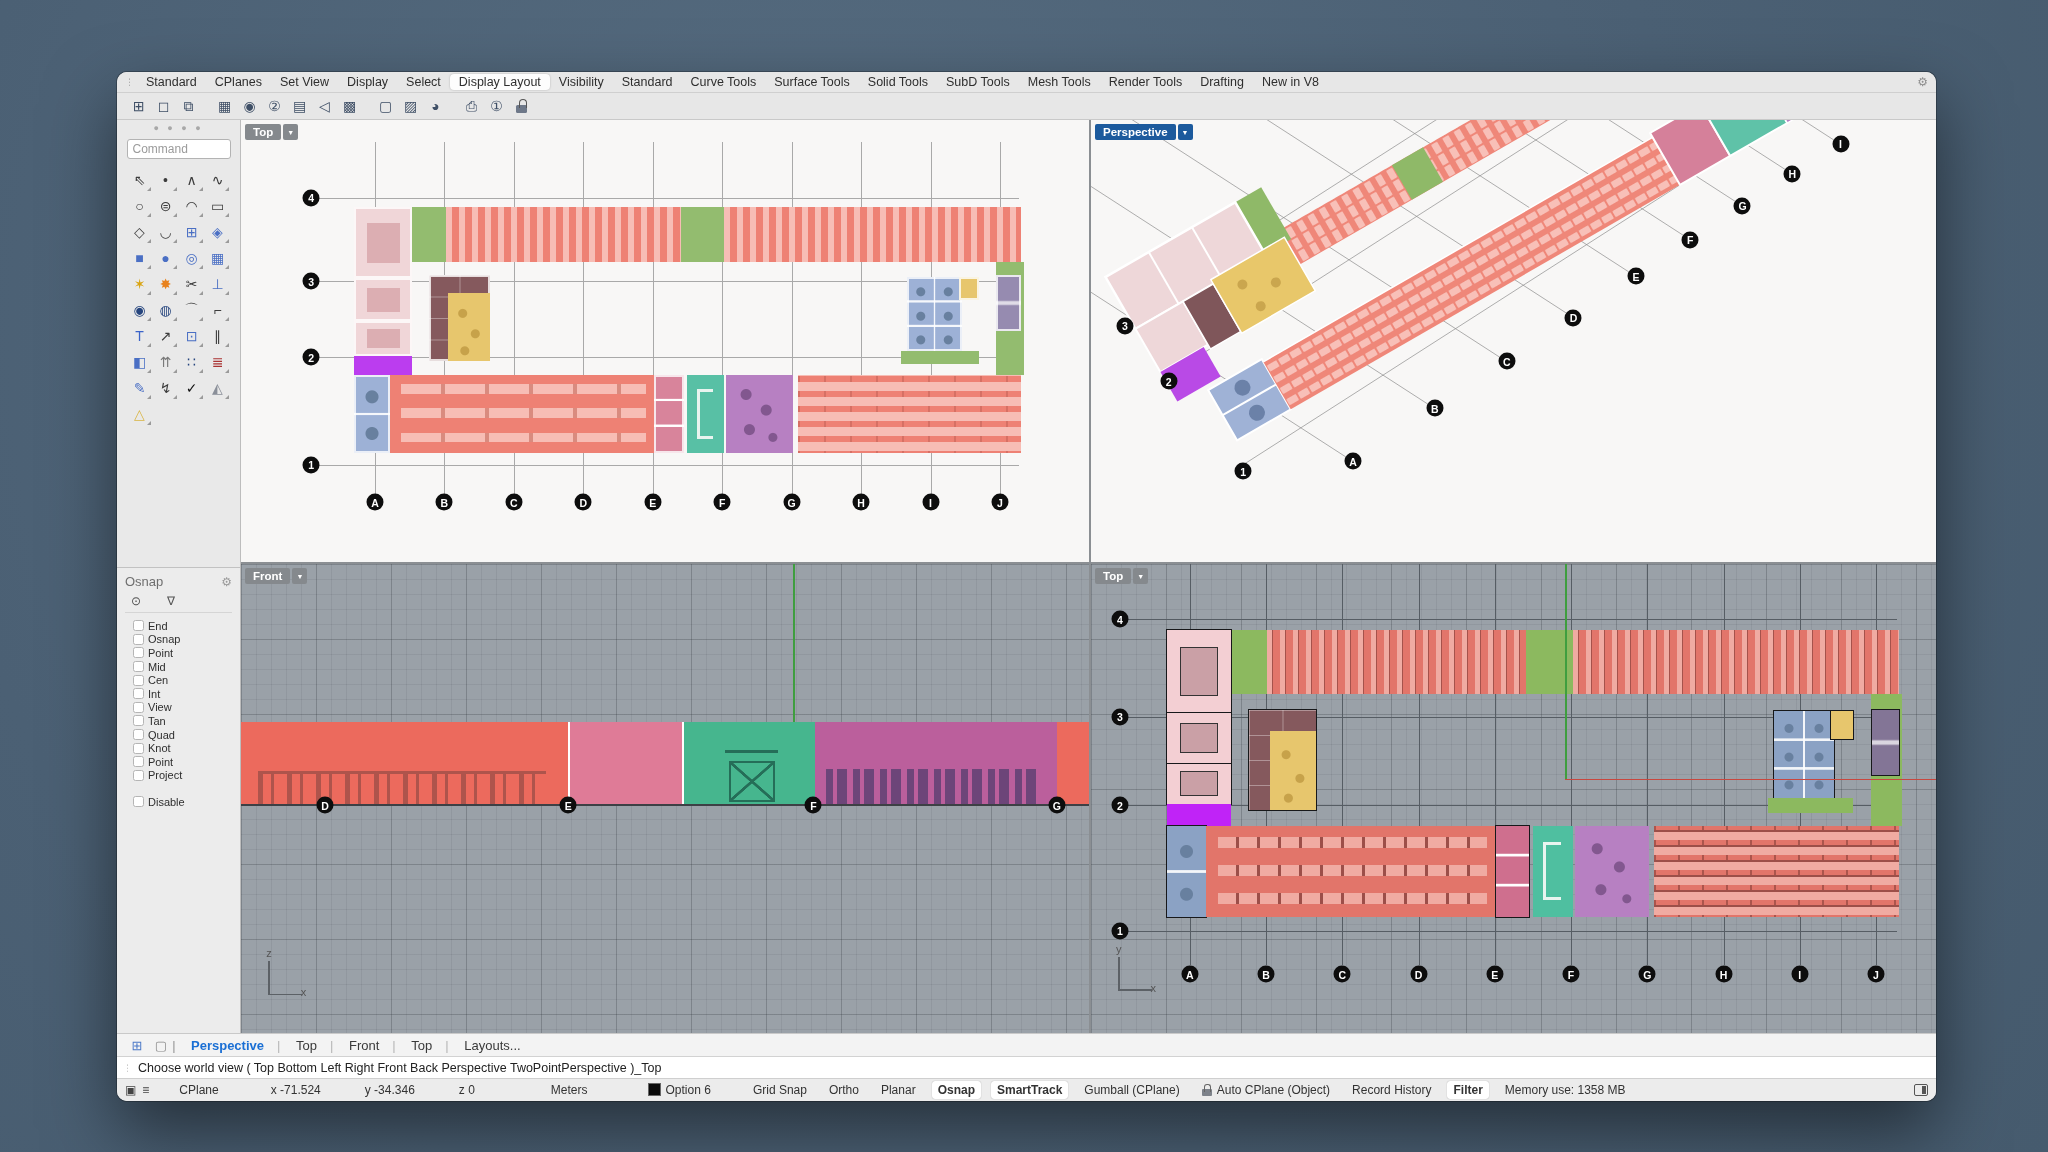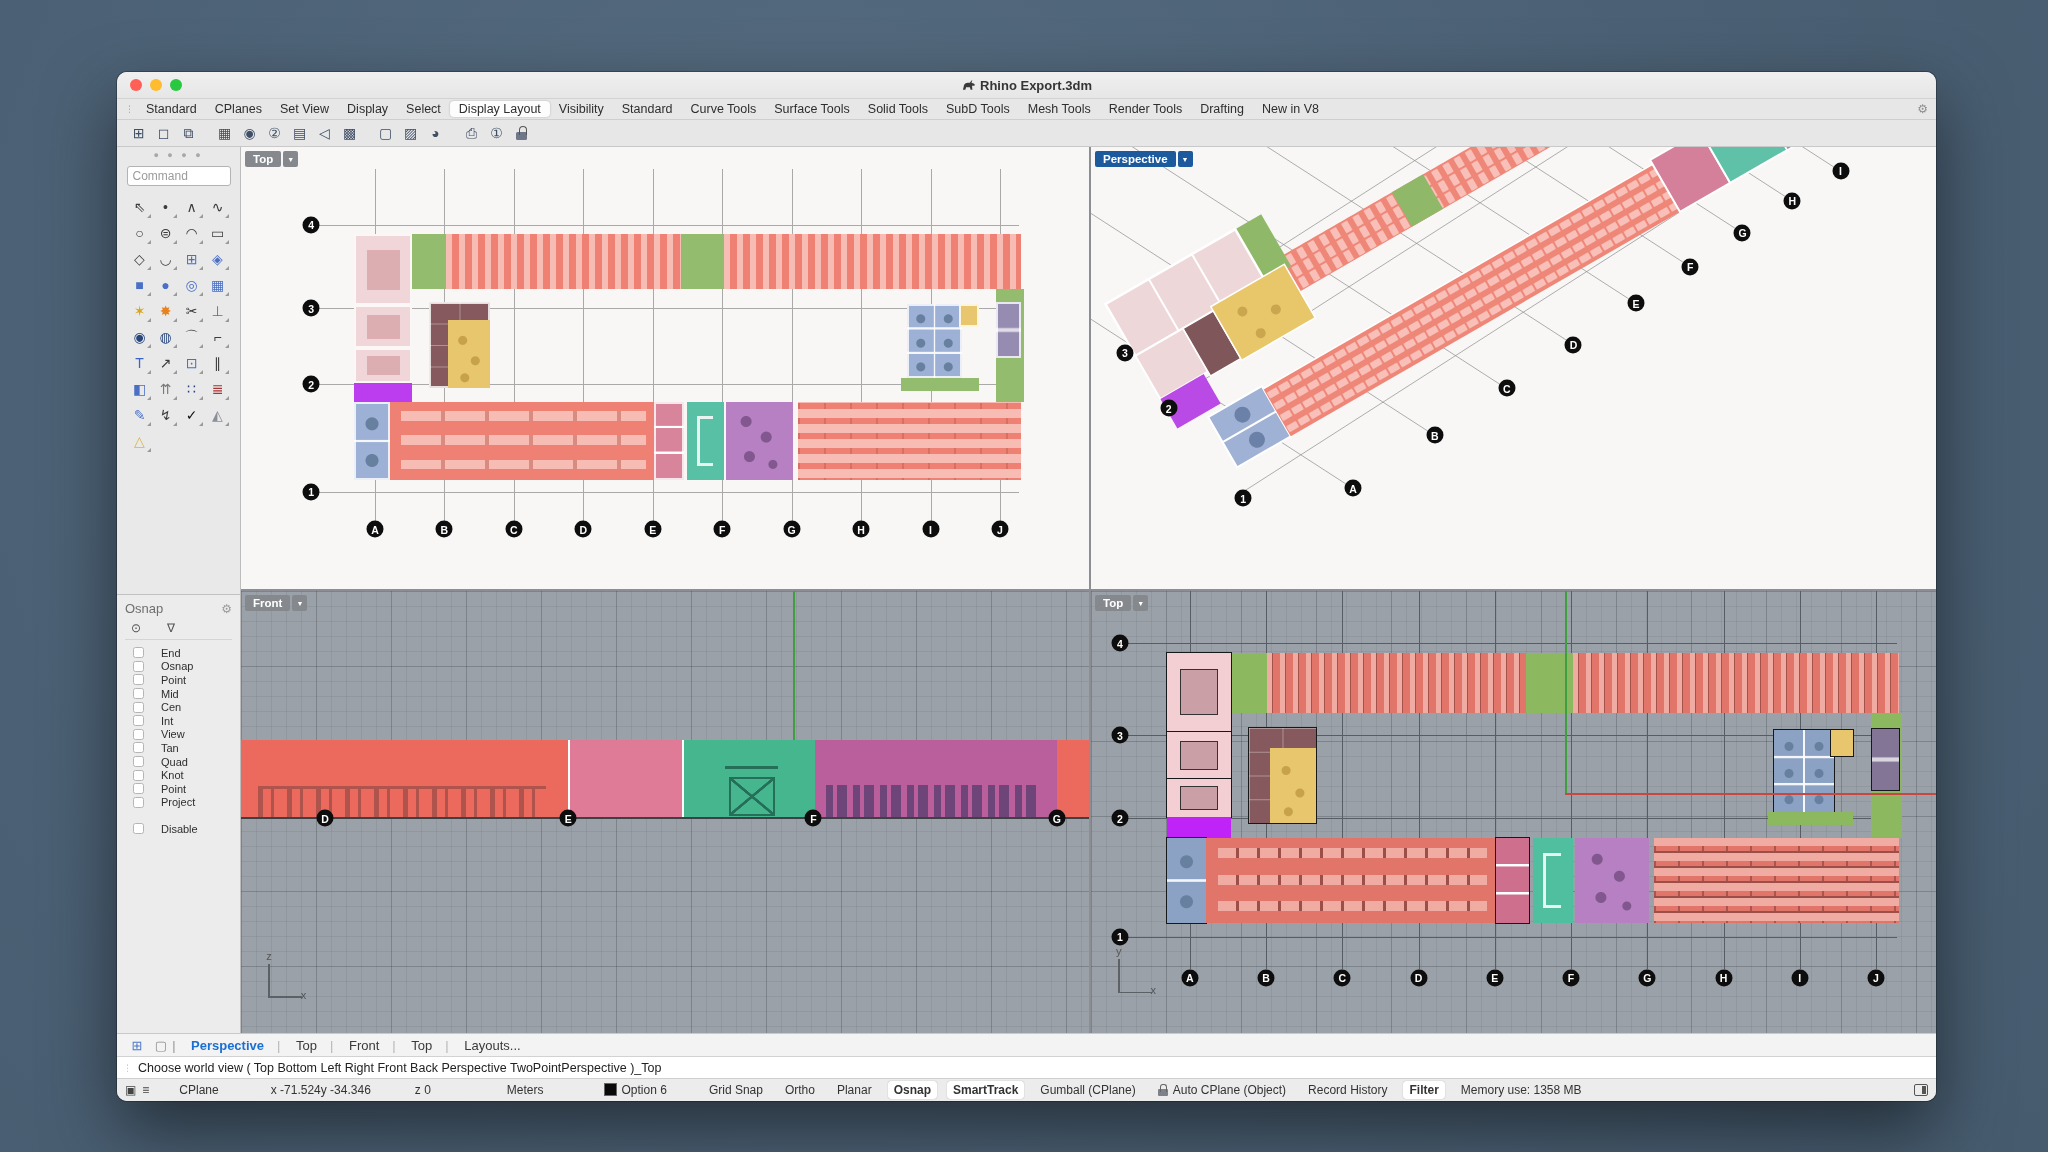--- a/index.html
+++ b/index.html
@@ -55,21 +55,21 @@
   .tool::after { content:""; position:absolute; right:2px; bottom:2px; border-left:4px solid transparent;
     border-bottom:4px solid #9a9a9a; }
 
   .osnap { position:absolute; left:0; right:0; top:447px; border-top:1px solid #c2c2c2; background:#ececec;
     bottom:0; padding:6px 8px 0; }
   .os-head { display:flex; justify-content:space-between; align-items:center; }
   .os-title { font-size:13px; color:#6f6f6f; }
   .os-gear { color:#9b9b9b; font-size:12px; }
   .os-tabs { display:flex; gap:26px; padding:5px 6px 4px; border-bottom:1px solid #d5d5d5; margin-bottom:6px;}
   .os-tab { font-size:12px; color:#555; }
-  .os-row { display:flex; align-items:center; gap:17px; height:13.6px; padding-left:8px; }
+  .os-row { display:flex; align-items:center; gap:4px; height:13.6px; padding-left:8px; }
   .cb { width:11px; height:11px; background:#fff; border:1px solid #b5b5b5; border-radius:2.5px; flex:0 0 11px;}
   .os-lbl { font-size:11px; color:#2e2e2e; }
   .os-disable { margin-top:13px; }
 
   
   .viewgrid { flex:1 1 auto; display:grid; grid-template-columns:848px 1fr; grid-template-rows:442px 1fr;
     gap:2px; background:#8b8f93; min-width:0; }
   .vp { position:relative; overflow:hidden; }
   .vp.white { background:#f8f7f6; }
   .vp.gray { background-color:#9aa1a8;
@@ -254,33 +254,20 @@
     border:1.5px solid #666; border-bottom:none; border-radius:3px 3px 0 0; }
   .st-right { position:absolute; right:8px; width:14px; height:12px; border:1.5px solid #555; border-radius:2px; }
   .st-right::after { content:""; position:absolute; right:1px; top:1px; bottom:1px; width:4px; background:#555; }
 </style>
 </head>
 <body>
 
 <div class="desktop">
   <div class="window">
 
-    <div class="titlebar">
-      <div class="traffic">
-        <span class="tl-dot tl-close"></span>
-        <span class="tl-dot tl-min"></span>
-        <span class="tl-dot tl-zoom"></span>
-      </div>
-      <div class="title-wrap">
-        <svg width="14" height="13" viewBox="0 0 20 18">
-            <path d="M2 15 L3.5 9 Q4.5 5 9 5 L12 5 Q13.5 1.5 15.5 1 L14.2 5 L18 6.5 Q19.5 7.5 18.5 9.5 L15 9.5 L15.5 15 L13 15 L12 11.5 L6.5 11.5 L5.5 15 Z" fill="#3a3a3a"></path>
-          </svg>
-        <span class="title">Rhino Export.3dm</span>
-      </div>
-    </div>
 
     <div class="menubar">
       <span class="menu-handle">⋮</span>
       <div style="display:flex">
 
       <div class="menu-item">Standard</div>
           <div class="menu-item">CPlanes</div>
           <div class="menu-item">Set View</div>
           <div class="menu-item">Display</div>
           <div class="menu-item">Select</div>
@@ -871,21 +858,21 @@
     <div class="cmdline">
       <span class="cmd-handle">⋮</span>
       <span>Choose world view ( Top Bottom Left Right Front Back Perspective TwoPointPerspective )_Top</span>
     </div>
 
     <div class="statusbar">
       <span class="st-ic">▣</span>
       <span class="st-ic">≡</span>
       <span class="st-val" style="margin-left:24px">CPlane</span>
       <span class="st-val" style="margin-left:52px">x -71.524</span>
-      <span class="st-val" style="">y -34.346</span>
+      <span class="st-val" style="margin-left:44px">y -34.346</span>
       <span class="st-val" style="margin-left:44px">z 0</span>
       <span class="st-val" style="margin-left:76px">Meters</span>
       <span style="margin-left:60px; white-space:nowrap;">
         <span class="swatch"></span><span>Option 6</span>
       </span>
       <div style="display:flex; margin-left:36px; gap:10px;">
 
           <div class="st-item">
 
             <span>Grid Snap</span>

